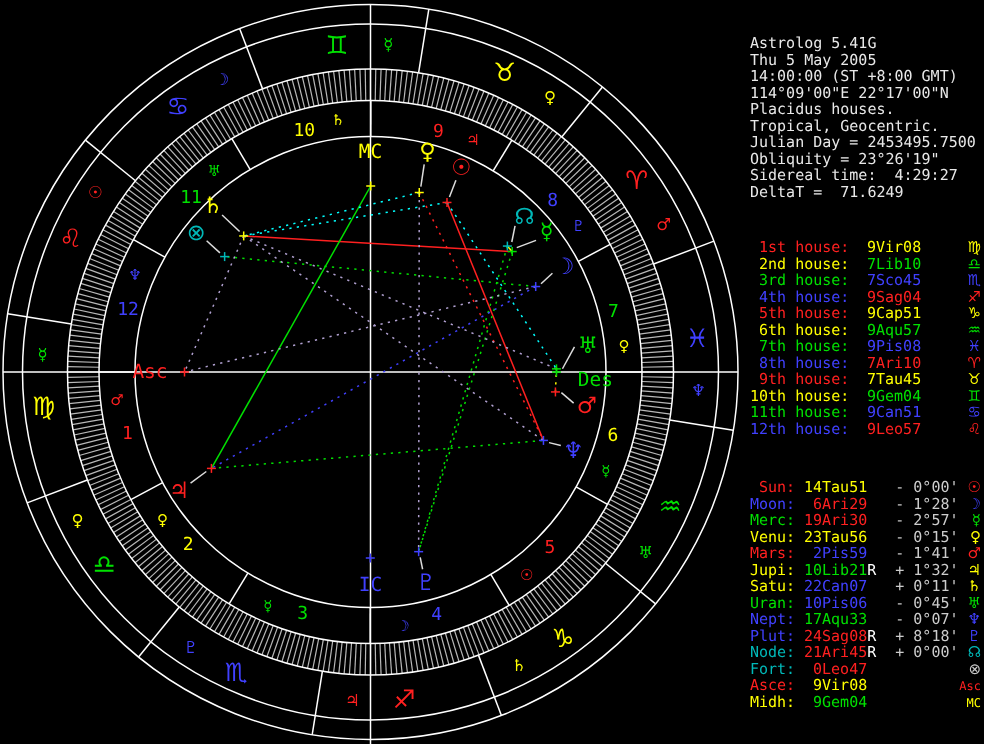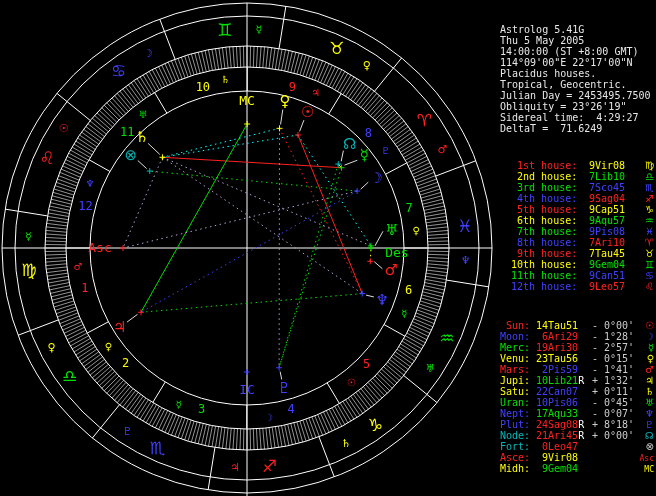--- a/index.html
+++ b/index.html
@@ -2,25 +2,25 @@
 <html><head>
 <meta charset="utf-8">
 <style>
   html,body{margin:0;padding:0;background:#000;}
   #screen{position:relative;width:656px;height:496px;background:#000;overflow:hidden;
           font-family:"DejaVu Sans Mono",monospace;}
   #wheel{position:absolute;left:0;top:0;}
   #side{position:absolute;left:500px;top:2px;width:154px;color:#e8e8e8;
         font:10px/11px "DejaVu Sans Mono",monospace;white-space:pre;}
   .row{display:flex;height:11px;align-items:baseline;}
-  .hl{width:78px;margin-left:11px;}
+  .hl{width:78px;}
   .hv{flex:1;}
   .pl{width:36px;}
   .pv{width:56px;}
-  .pd{flex:1;color:#cccccc;}
+  .pd{flex:1;color:#cccccc;text-align:right;}
   .gly{width:15px;text-align:right;font-family:"DejaVu Sans",sans-serif;font-size:10px;}
   .gtx{width:20px;text-align:right;font-size:8px;}
   .r{color:#ffffff;}
   .blk2{margin-top:4px;}
   .blk3{margin-top:6px;}
   svg text{font-family:"DejaVu Sans",sans-serif;}
   svg text.mono{font-family:"DejaVu Sans Mono",monospace;}
 </style>
 </head>
 <body>

